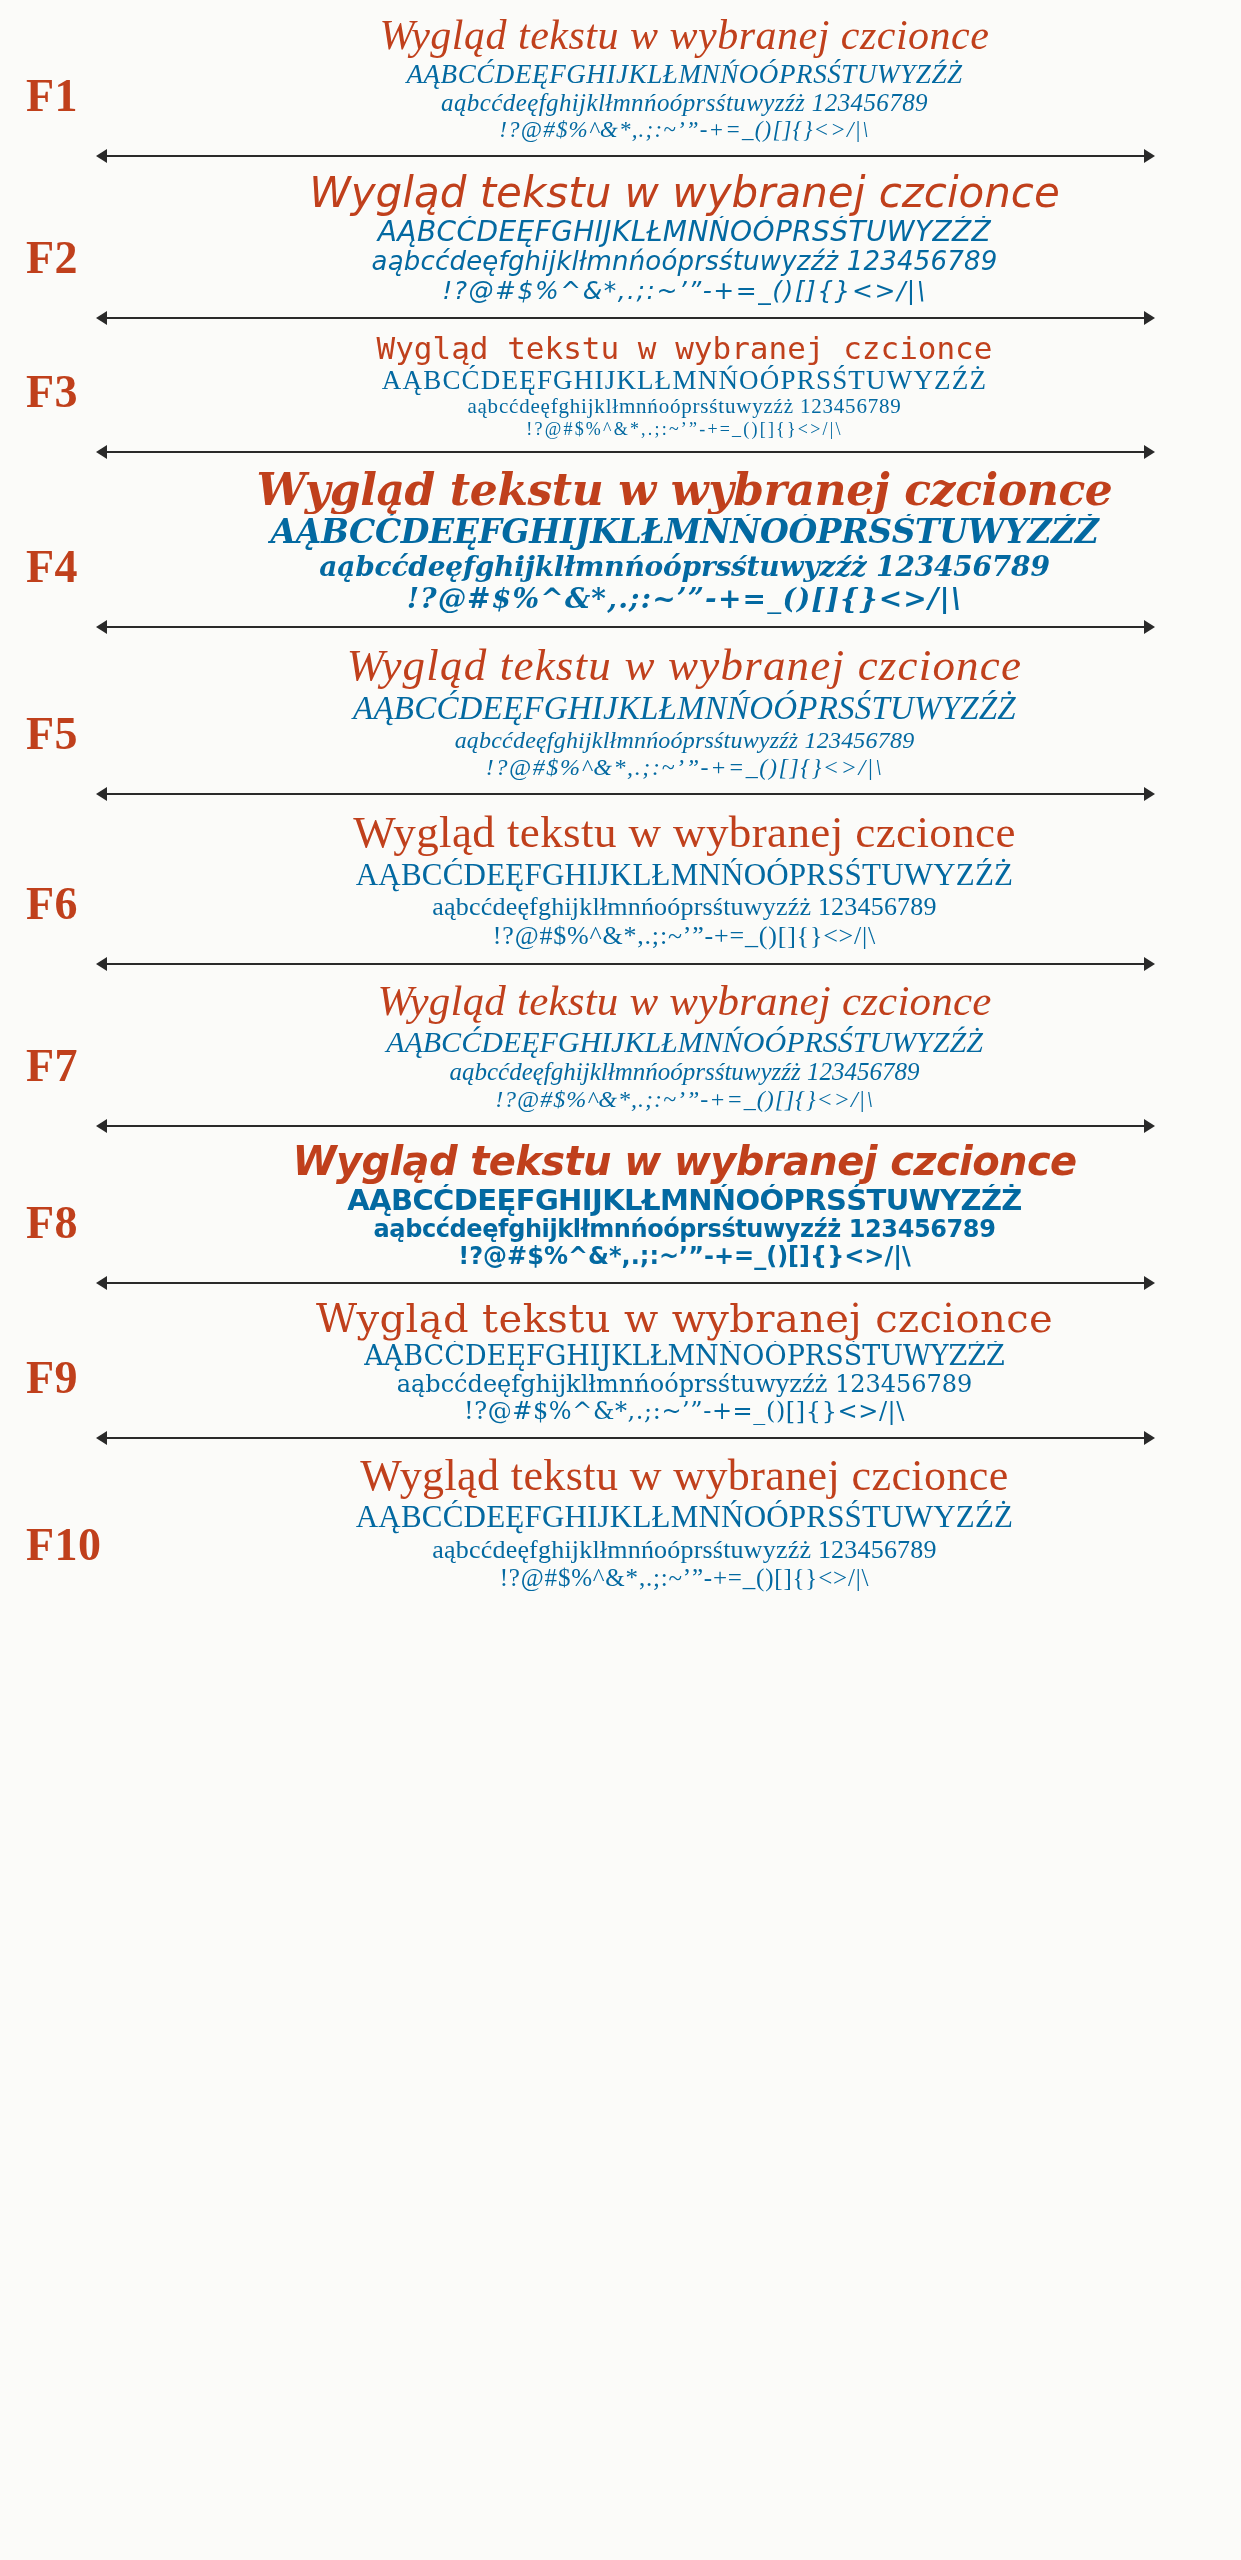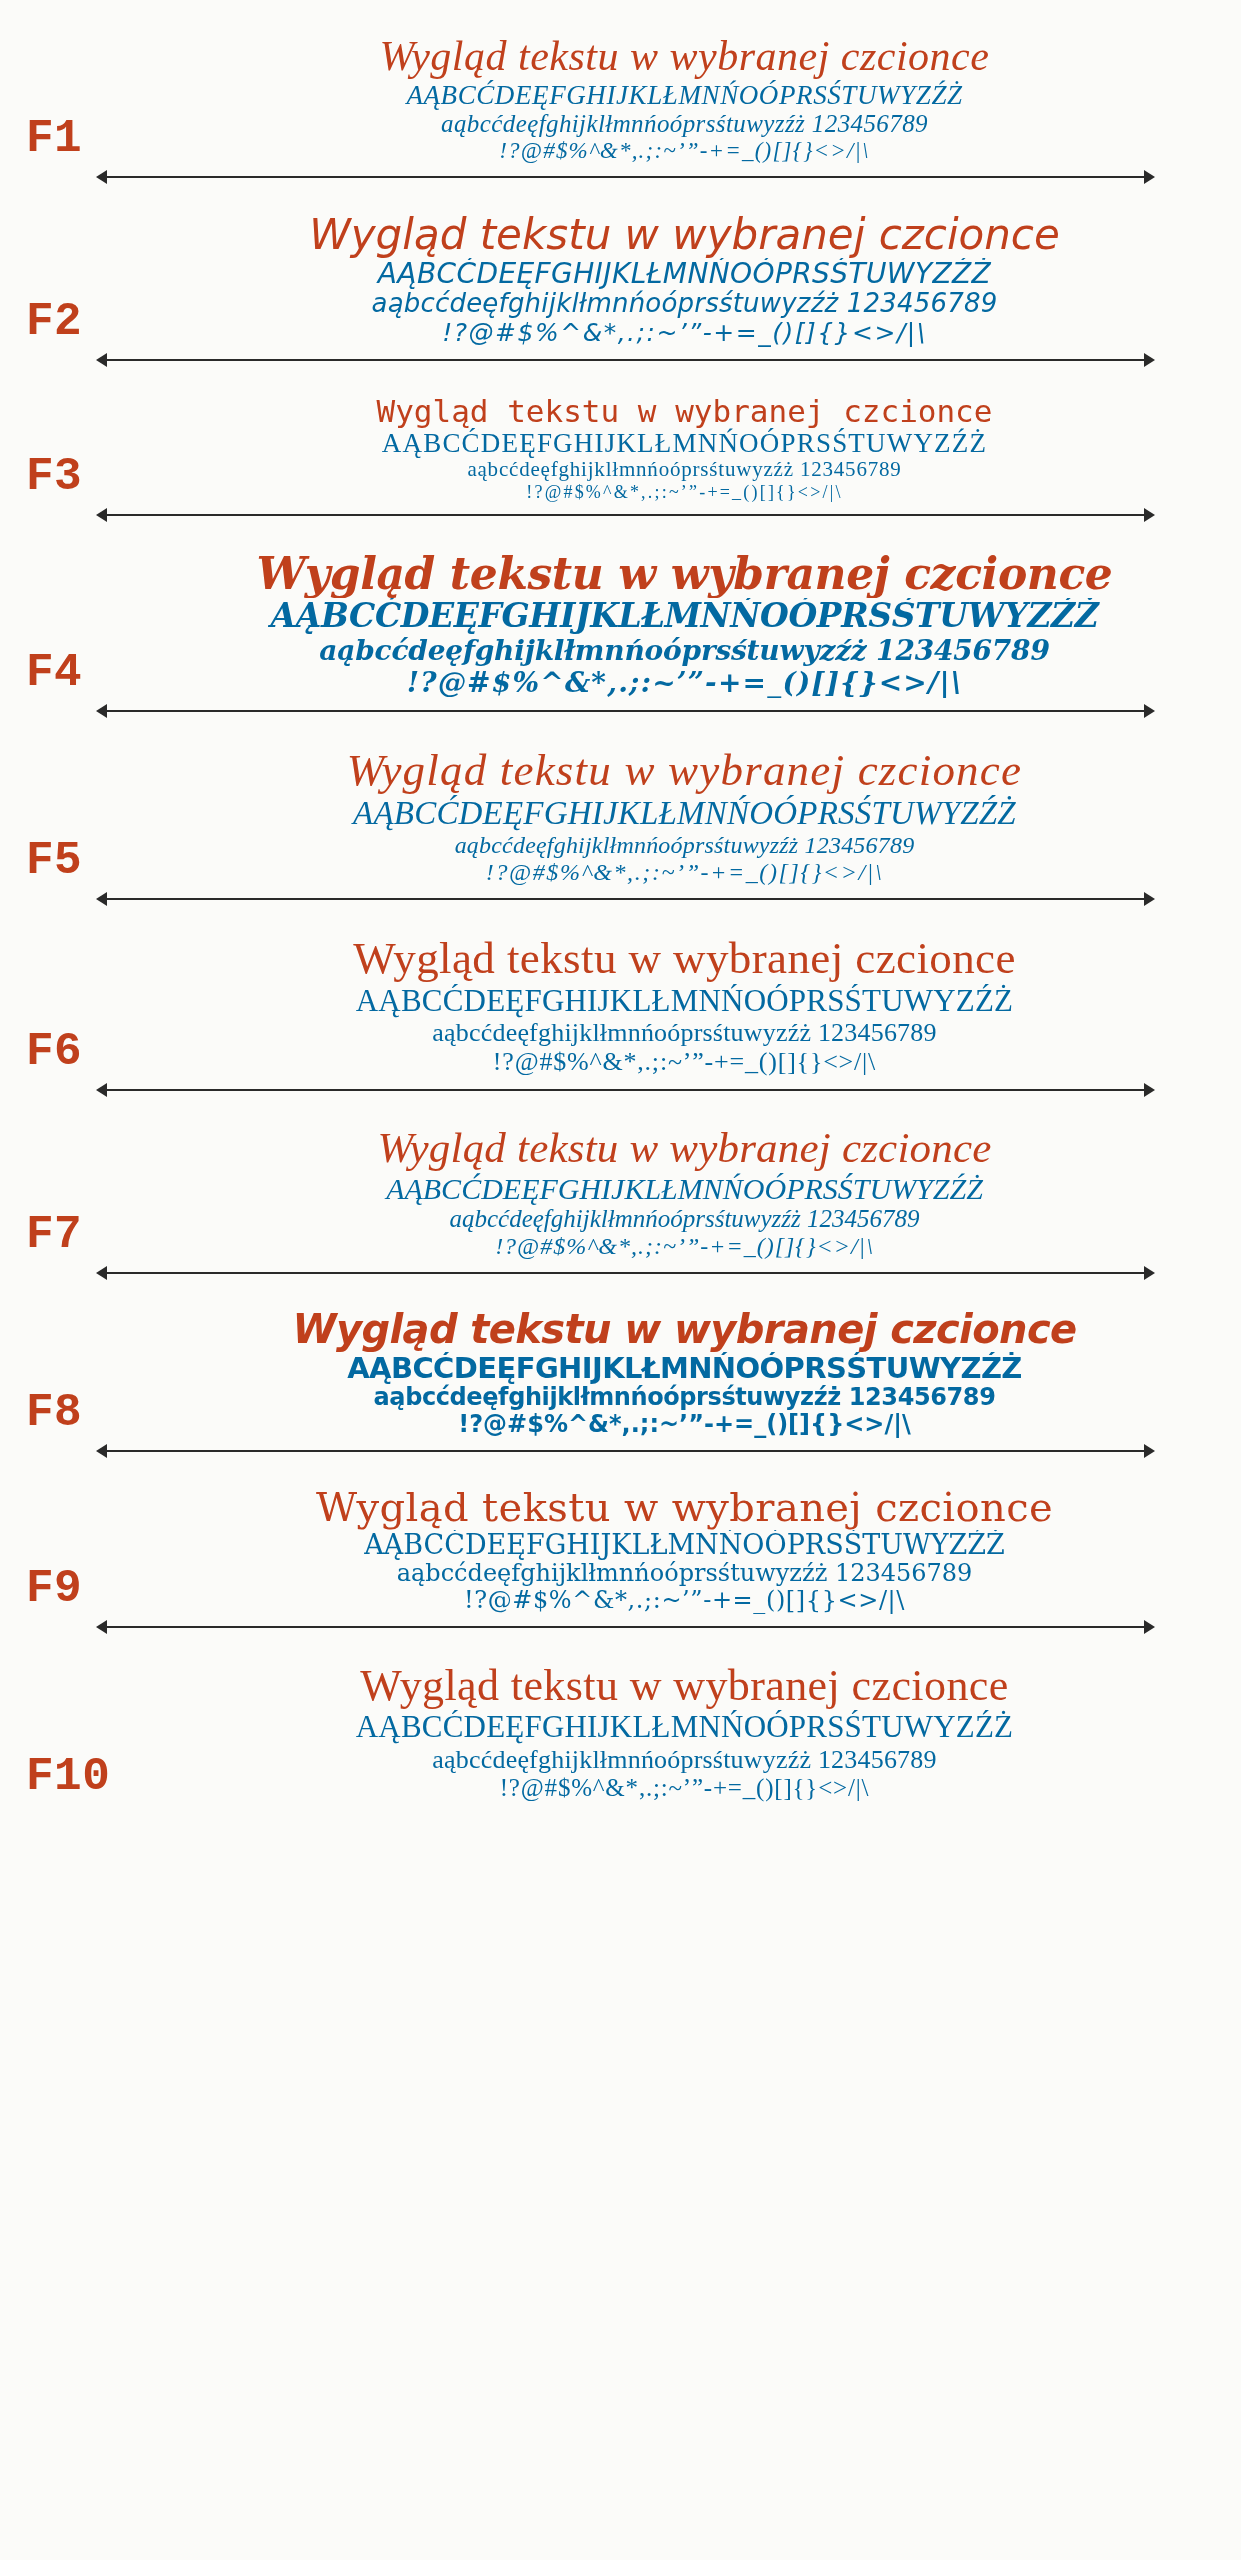--- a/index.html
+++ b/index.html
@@ -24,32 +24,31 @@
   .specimen {
     position: relative;
     width: 100%;
     box-sizing: border-box;
     padding: 2px 18px 0 18px;
     margin-bottom: 2px;
   }
   .label {
     position: absolute;
     left: 26px;
-    bottom: 2px;
+    bottom: 24px;
     color: #c0401c;
-    font-family: Liberation Mono, monospace;
+    font-family: Liberation Serif, serif;
     font-weight: bold;
     font-size: 46px;
     line-height: 1;
     letter-spacing: 0.5px;
   }
   .rows {
     margin-left: 128px;
     text-align: center;
-    margin-top: 21px;
   }
   .row {
     text-align: center;
     white-space: nowrap;
     overflow: hidden;
     line-height: 1.12;
   }
   .row-title {
     color: #c0401c;
   }

